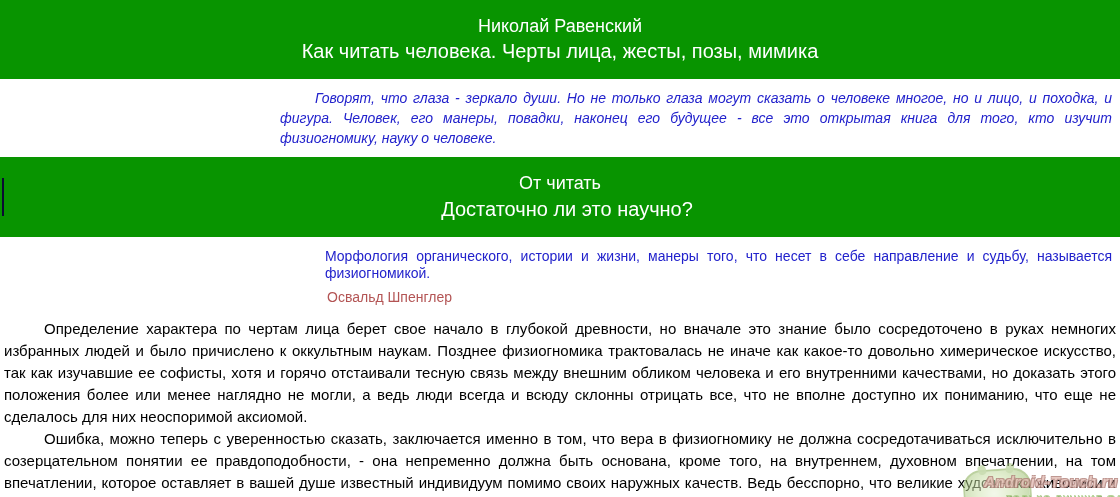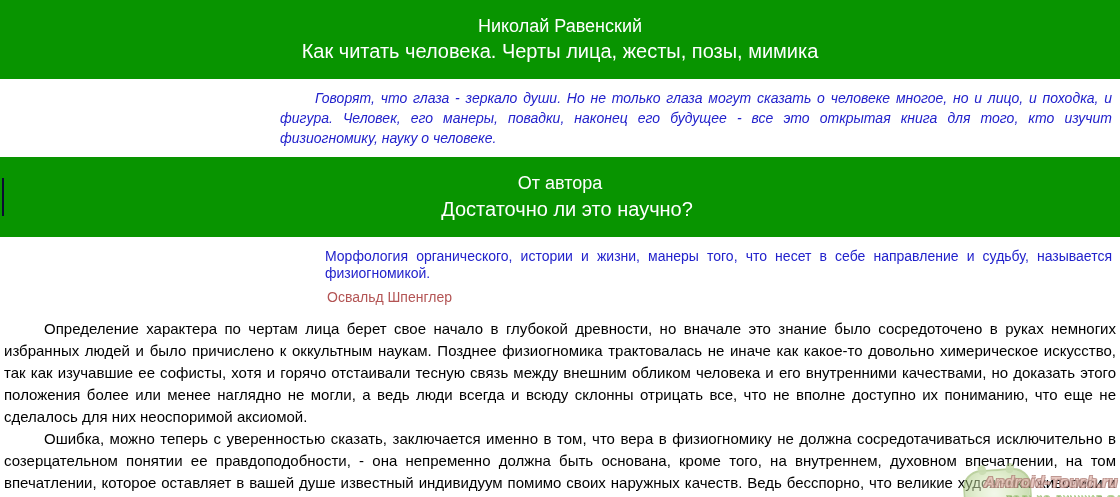--- a/index.html
+++ b/index.html
@@ -87,21 +87,21 @@
 <div class="page">
 
   <div class="band">
     <div class="l1">Николай Равенский</div>
     <div class="l2">Как читать человека. Черты лица, жесты, позы, мимика</div>
   </div>
 
   <div class="epigraph">Говорят, что глаза - зеркало души. Но не только глаза могут сказать о человеке многое, но и лицо, и походка, и фигура. Человек, его манеры, повадки, наконец его будущее - все это открытая книга для того, кто изучит физиогномику, науку о человеке.</div>
 
   <div class="band band2">
-    <div class="l1">От автора</div>
+    <div class="l1">От читать</div>
     <div class="l2">Достаточно ли это научно?</div>
   </div>
 
   <div class="quote-bar"></div>
   <div class="quote-text">Морфология органического, истории и жизни, манеры того, что несет в себе направление и судьбу, называется физиогномикой.</div>
   <div class="quote-author">Освальд Шпенглер</div>
 
   <div class="body-text">
     <p>Определение характера по чертам лица берет свое начало в глубокой древности, но вначале это знание было сосредоточено в руках немногих избранных людей и было причислено к оккультным наукам. Позднее физиогномика трактовалась не иначе как какое-то довольно химерическое искусство, так как изучавшие ее софисты, хотя и горячо отстаивали тесную связь между внешним обликом человека и его внутренними качествами, но доказать этого положения более или менее наглядно не могли, а ведь люди всегда и всюду склонны отрицать все, что не вполне доступно их пониманию, что еще не сделалось для них неоспоримой аксиомой.</p>
     <p>Ошибка, можно теперь с уверенностью сказать, заключается именно в том, что вера в физиогномику не должна сосредотачиваться исключительно в созерцательном понятии ее правдоподобности, - она непременно должна быть основана, кроме того, на внутреннем, духовном впечатлении, на том впечатлении, которое оставляет в вашей душе известный индивидуум помимо своих наружных качеств. Ведь бесспорно, что великие художники живописи и скульптуры не могут считаться вполне безгрешными в изображении характера своих творений в той форме и складе лица, которые они придавали воображаемым ими существам, - для идеальной безошибочности в этом нужно более глубокое и проникновенное знание природы, без которого достигается только известная правдивость в общих наружных очертаниях, но в деталях - нет, далеко нет...</p>

